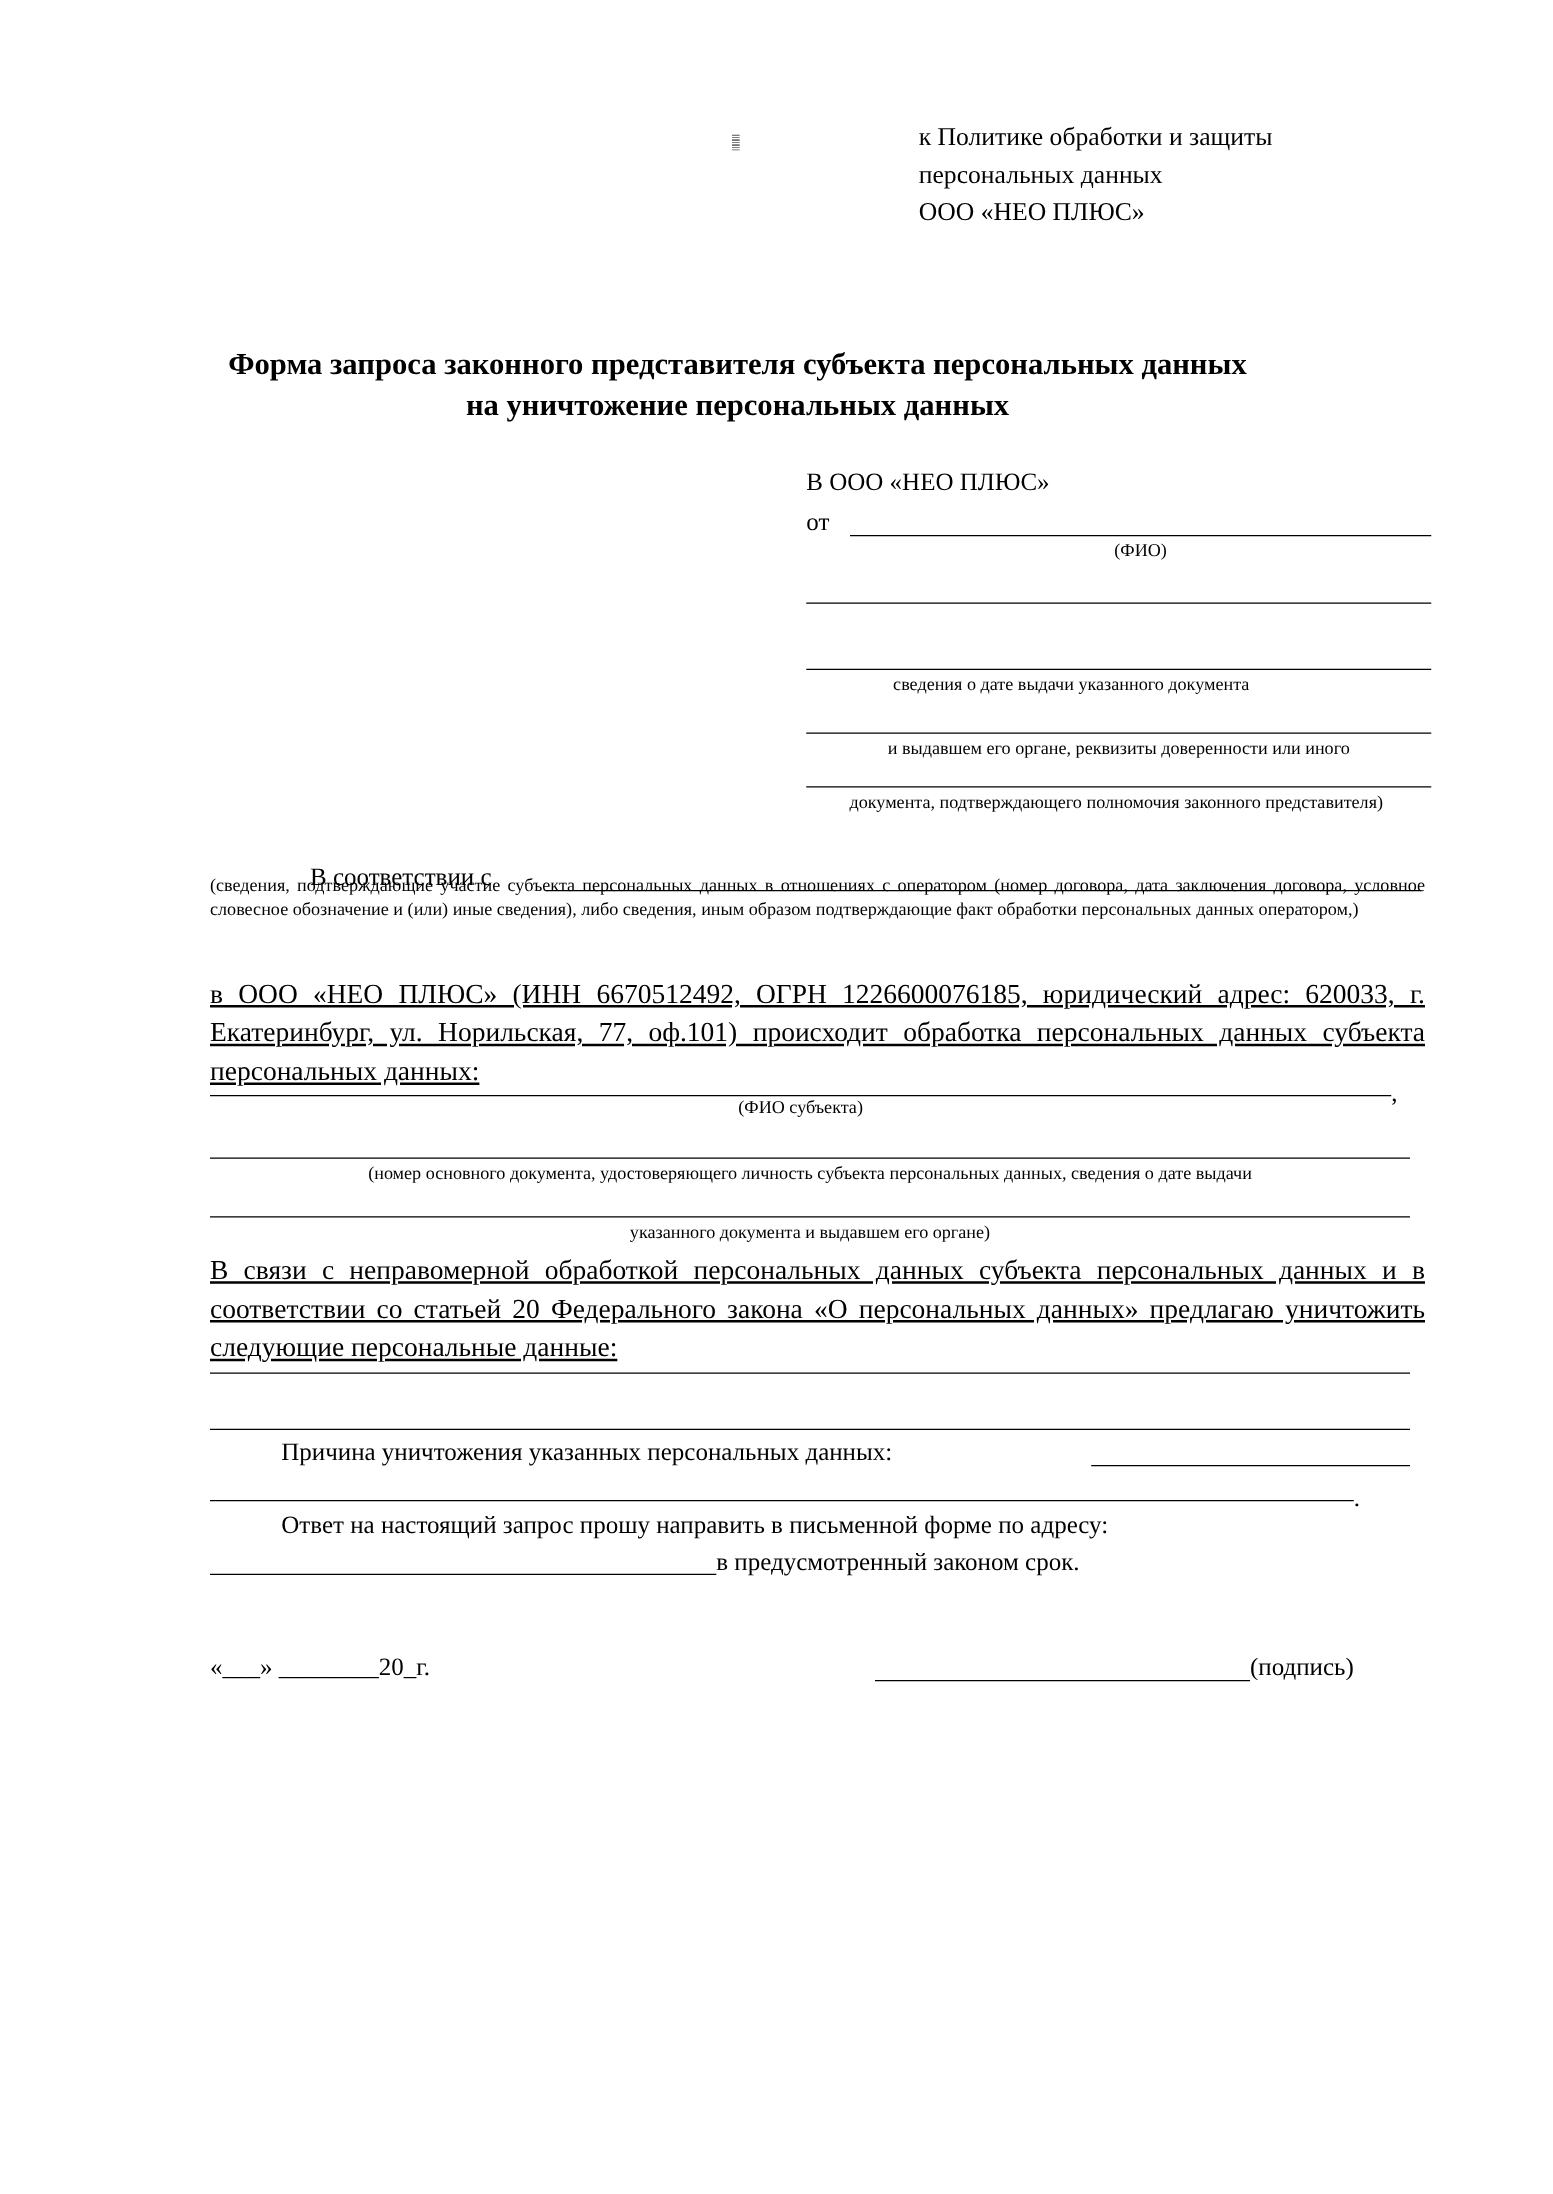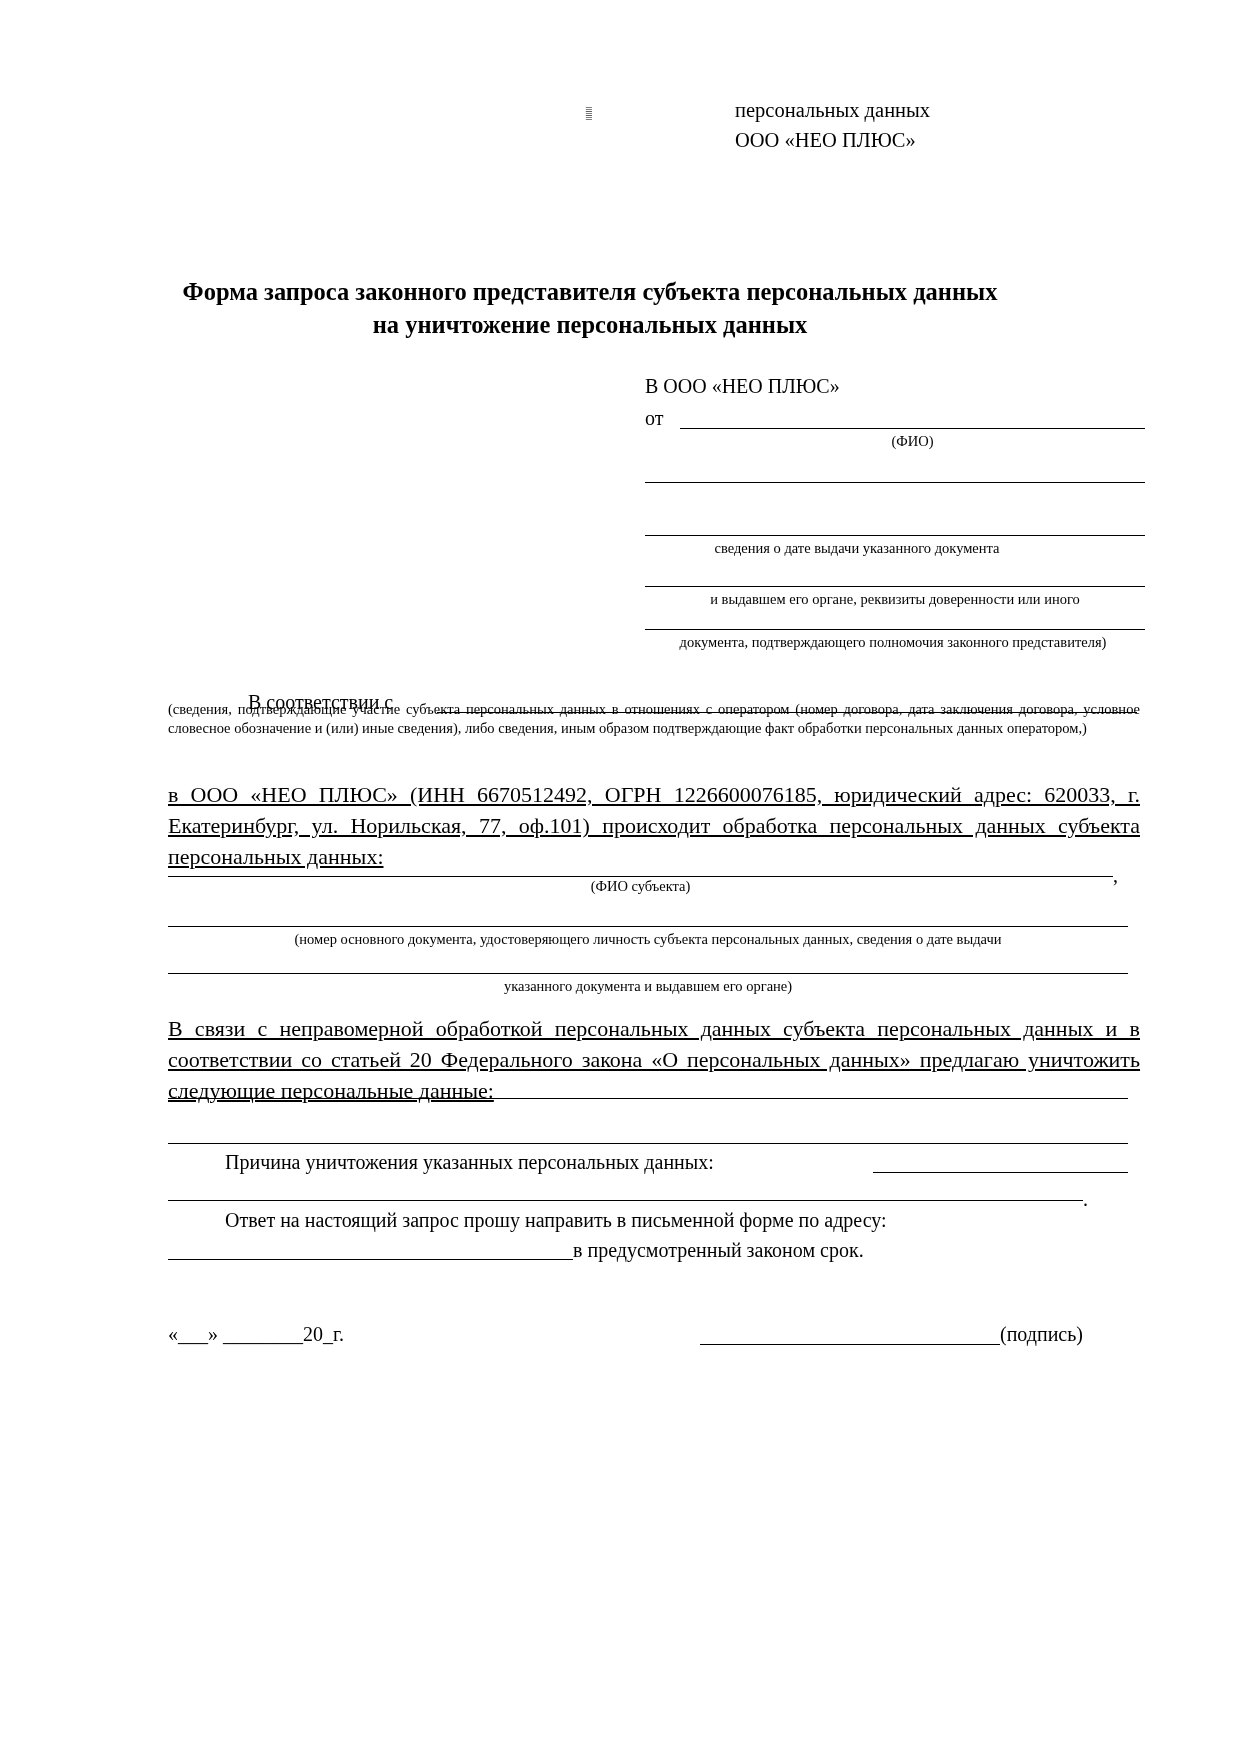--- a/index.html
+++ b/index.html
@@ -97,20 +97,21 @@
 
 <div class="page">
 
   <div class="header-wrap">
     <div class="header-mark">
       <span>≡</span>
         <span>≡</span>
         <span>≡</span>
     </div>
     <div class="header-text">
+      <div>к Политике обработки и защиты</div>
       <div>персональных данных</div>
       <div>ООО «НЕО ПЛЮС»</div>
     </div>
   </div>
 
   <div class="title">
     <div>Форма запроса законного представителя субъекта персональных данных</div>
     <div>на уничтожение персональных данных</div>
   </div>
 
@@ -140,21 +141,21 @@
   <div class="rule" style="left:168px; top:876px; width:945px;"></div>
   <div class="t" style="left:1113px; top:861px;">,</div>
   <div class="cap" style="left:168px; top:877px; width:945px;">(ФИО субъекта)</div>
 
   <div class="rule" style="left:168px; top:926px; width:960px;"></div>
   <div class="cap" style="left:168px; top:930px; width:960px;">(номер основного документа, удостоверяющего личность субъекта персональных данных, сведения о дате выдачи</div>
 
   <div class="rule" style="left:168px; top:973px; width:960px;"></div>
   <div class="cap" style="left:168px; top:977px; width:960px;">указанного документа и выдавшем его органе)</div>
 
-  <div class="para" style="left:168px; top:1000px; width:972px;margin-top:13px;">В связи с неправомерной обработкой персональных данных субъекта персональных данных и в соответствии со статьей 20 Федерального закона «О персональных данных» предлагаю уничтожить следующие персональные данные:</div>
+  <div class="para" style="left:168px; top:1000px; width:972px;">В связи с неправомерной обработкой персональных данных субъекта персональных данных и в соответствии со статьей 20 Федерального закона «О персональных данных» предлагаю уничтожить следующие персональные данные:</div>
 
   <div class="rule" style="left:168px; top:1098px; width:960px;"></div>
   <div class="rule" style="left:168px; top:1143px; width:960px;"></div>
 
   <div class="t" style="left:225px; top:1148px;">Причина уничтожения указанных персональных данных:</div>
   <div class="rule" style="left:873px; top:1172px; width:255px;"></div>
   <div class="rule" style="left:168px; top:1200px; width:915px;"></div>
   <div class="t" style="left:1083px; top:1185px;">.</div>
 
   <div class="t" style="left:225px; top:1206px;">Ответ на настоящий запрос прошу направить в письменной форме по адресу:</div>

